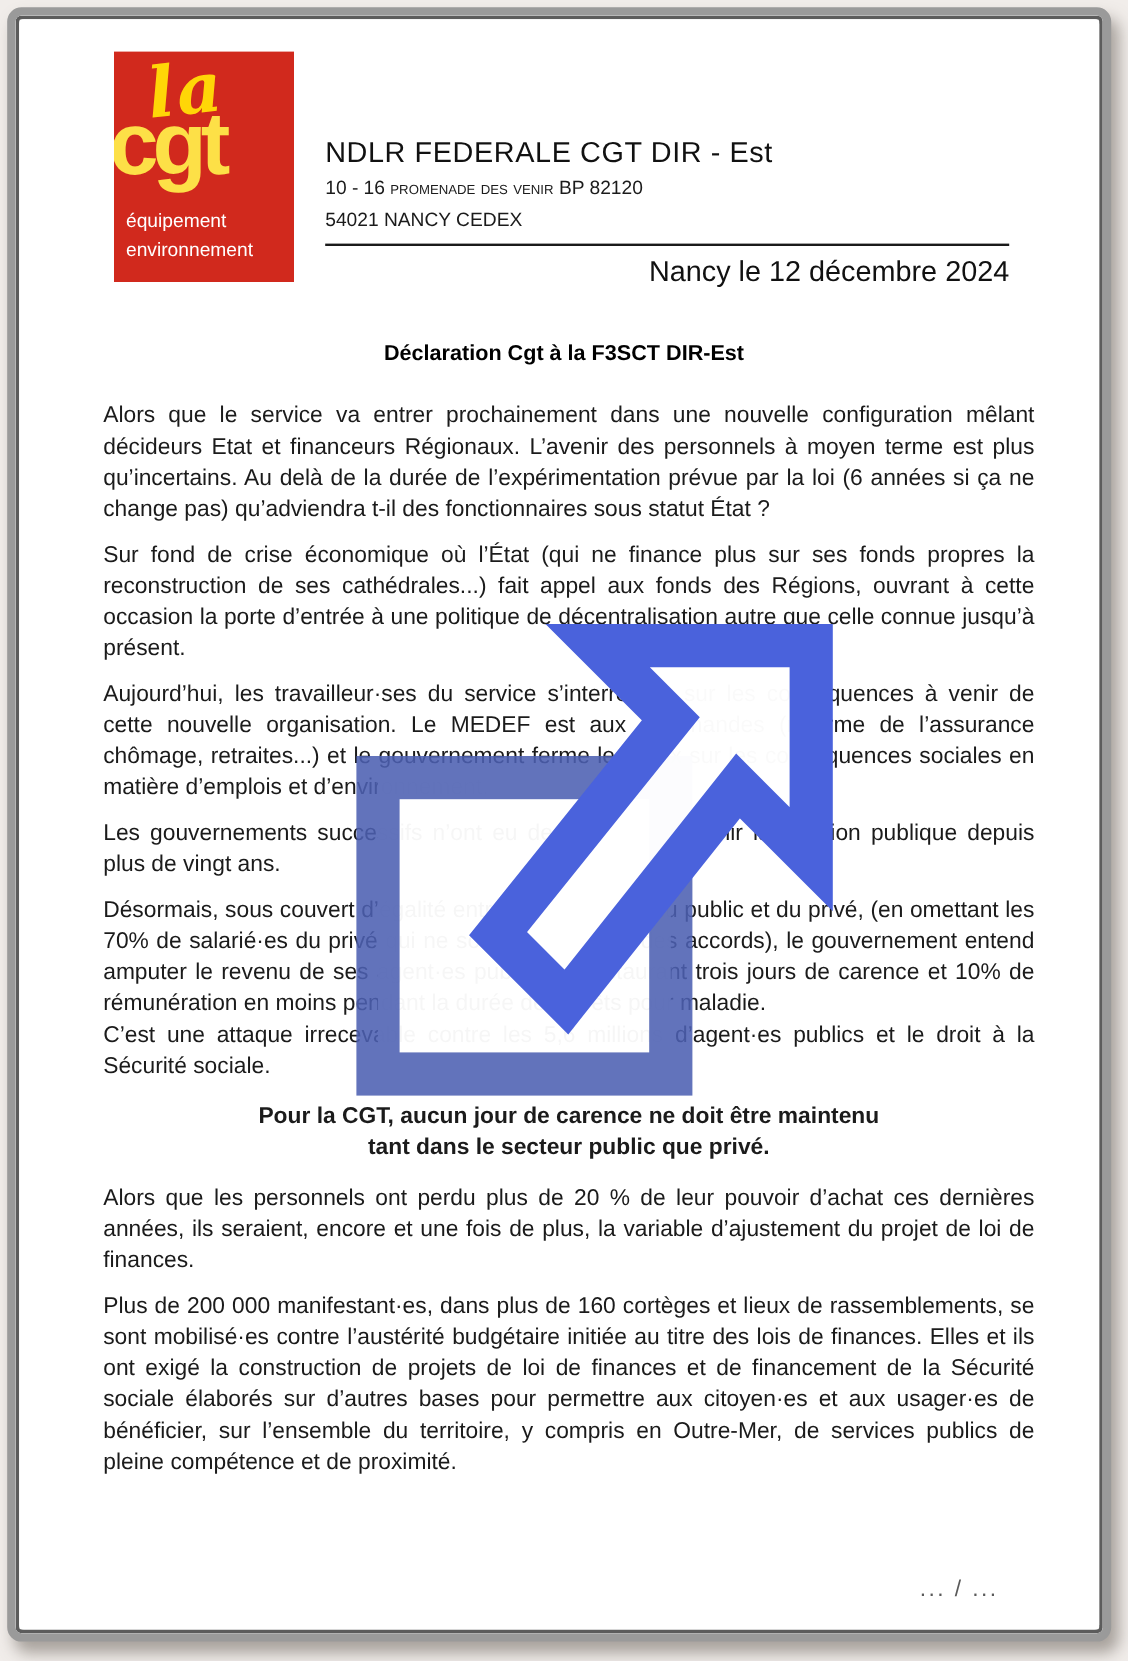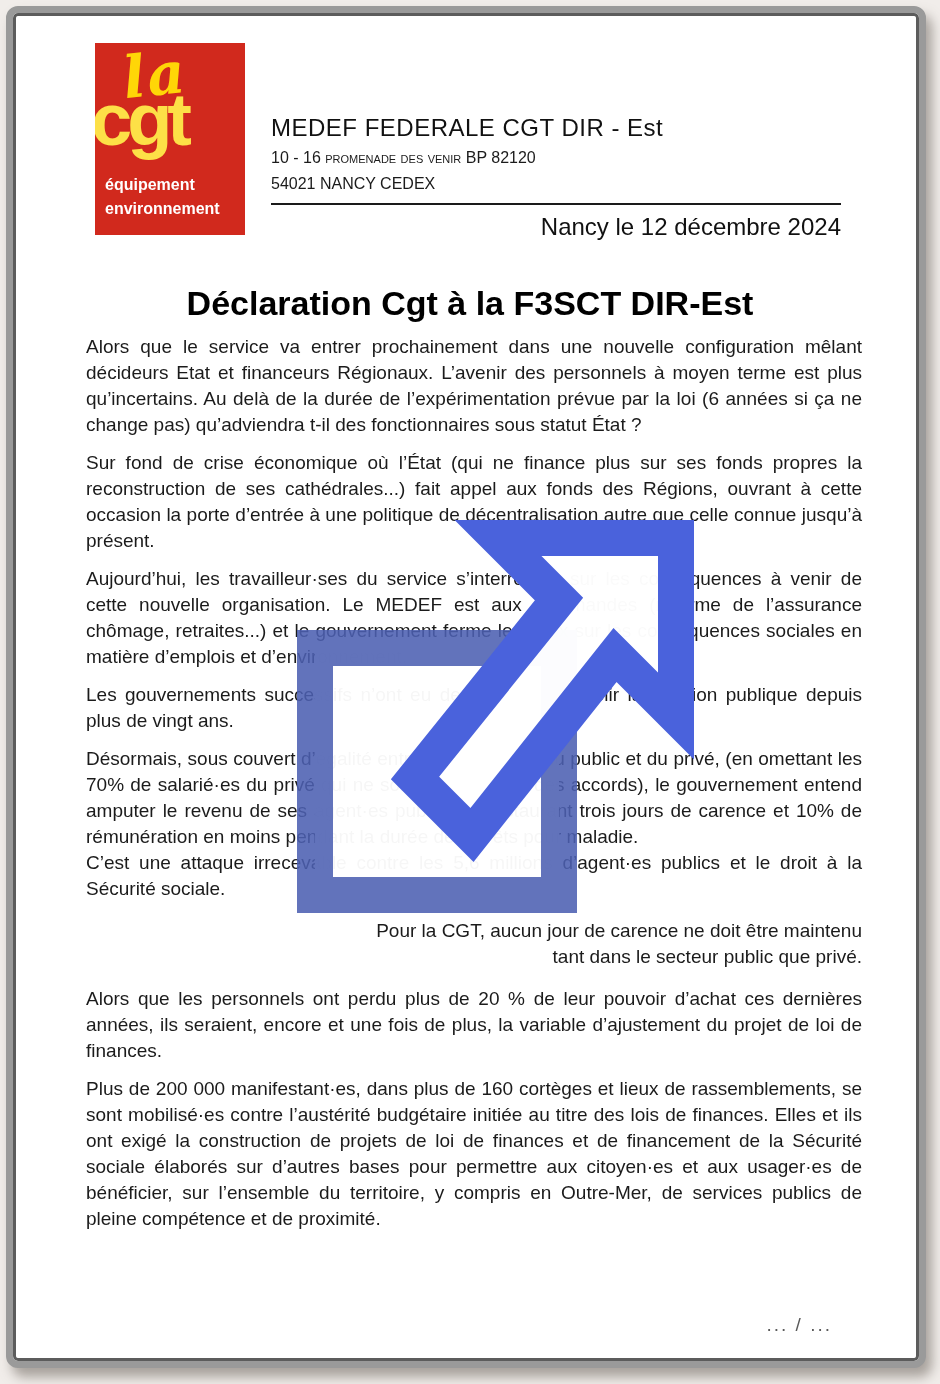--- a/index.html
+++ b/index.html
@@ -10,37 +10,37 @@
   .page{position:absolute;inset:3px;overflow:hidden;border-radius:4px;background:#fff;
     color:#1b1b1b;}
   
   .logo{position:absolute;left:79px;top:27px;width:150px;height:192px;background:#d1291d;
     overflow:hidden;}
   .logo .la{position:absolute;left:28px;top:-2px;font-family:"DejaVu Serif",serif;
     font-style:italic;font-weight:bold;font-size:58px;color:#ffd607;transform:rotate(-6deg);
     letter-spacing:2px;}
   .logo .cgt{position:absolute;left:-4px;top:40px;font-weight:bold;font-size:74px;
     letter-spacing:-5px;color:#fde047;line-height:1;}
-  .logo .sub{position:absolute;left:10px;bottom:14px;color:#fff;font-weight:bold;
+  .logo .sub{position:absolute;left:10px;bottom:14px;color:#fff;font-weight:normal;
     font-size:16px;line-height:24px;}
   
   .hdr{position:absolute;left:255px;top:98px;width:570px;}
   .hdr .org{font-size:24px;letter-spacing:.5px;color:#111;}
   .hdr .addr{font-size:16px;margin-top:5px;line-height:21px;}
   .sc{font-variant:small-caps;}
   .hdr .rule{height:2px;background:#1a1a1a;margin-top:9px;}
   .hdr .date{font-size:24px;text-align:right;margin-top:8px;color:#111;}
   
   .doc-title{position:absolute;left:66px;top:268px;width:776px;text-align:center;
-    font-size:34px;font-weight:bold;color:#000;}
+    font-size:18px;font-weight:bold;color:#000;}
   .doc{position:absolute;left:70px;top:318px;width:776px;font-size:19px;line-height:26px;}
   .para{margin:12px 0;text-align:justify;white-space:pre-line;}
   .para:first-child{margin-top:0;}
   .para.italic{font-style:italic;}
-  .para.bold-center{font-weight:normal;text-align:right;margin:16px 0;}
+  .para.bold-center{font-weight:bold;text-align:center;margin:16px 0;}
   
   .watermark{position:absolute;left:266px;top:487px;width:432px;height:432px;z-index:5;}
   
   .page-footer{position:absolute;right:84px;bottom:22px;font-size:19px;color:#5a5a5a;
     letter-spacing:2px;}
 </style>
 </head>
 <body>
 
 <div class="sheet">
@@ -49,21 +49,21 @@
     <div class="logo">
       <div class="la">la</div>
       <div class="cgt">cgt</div>
       <div class="sub">
         <div>équipement</div>
         <div>environnement</div>
       </div>
     </div>
 
     <div class="hdr">
-      <div class="org">MEDEF FEDERALE CGT DIR - Est</div>
+      <div class="org">NDLR FEDERALE CGT DIR - Est</div>
       <div class="addr">
         <span>10 - 16</span>
         <span class="sc">promenade des venir</span>
         <span>BP 82120</span>
       </div>
       <div class="addr">54021 NANCY CEDEX</div>
       <div class="rule"></div>
       <div class="date">Nancy le 12 décembre 2024</div>
     </div>
 

